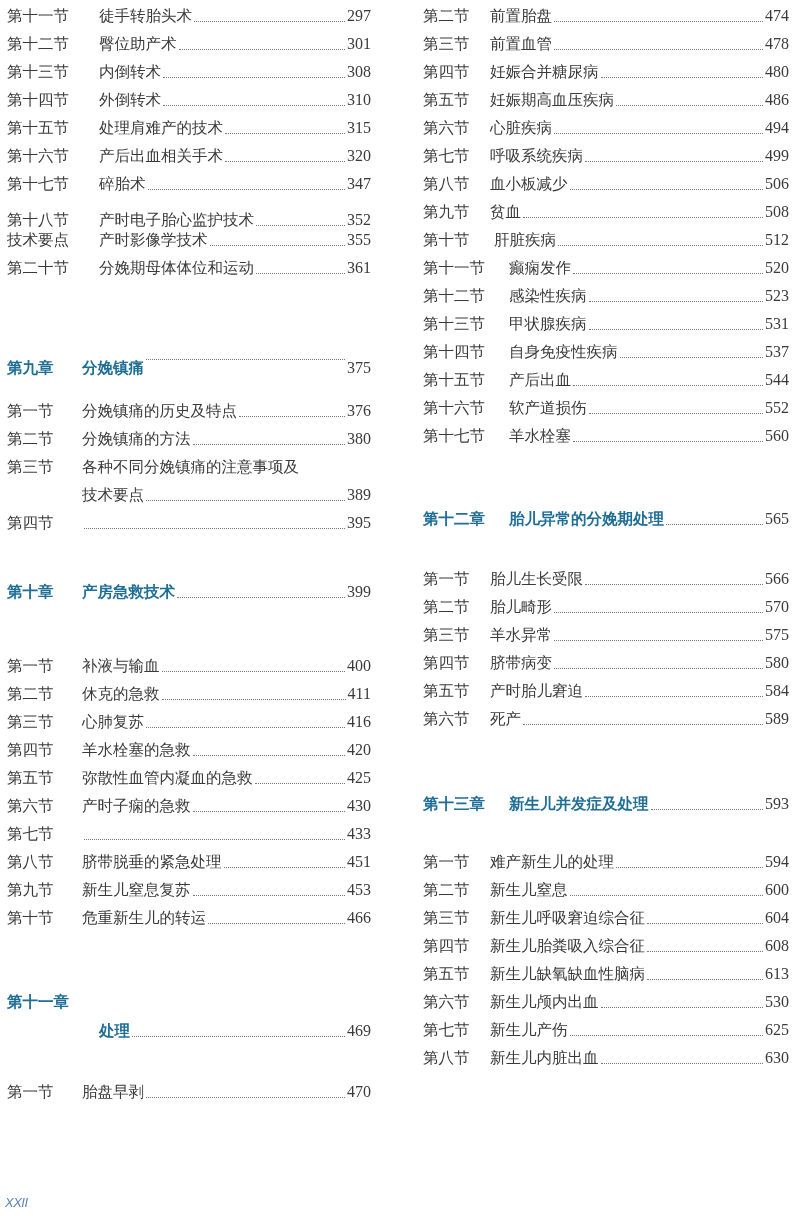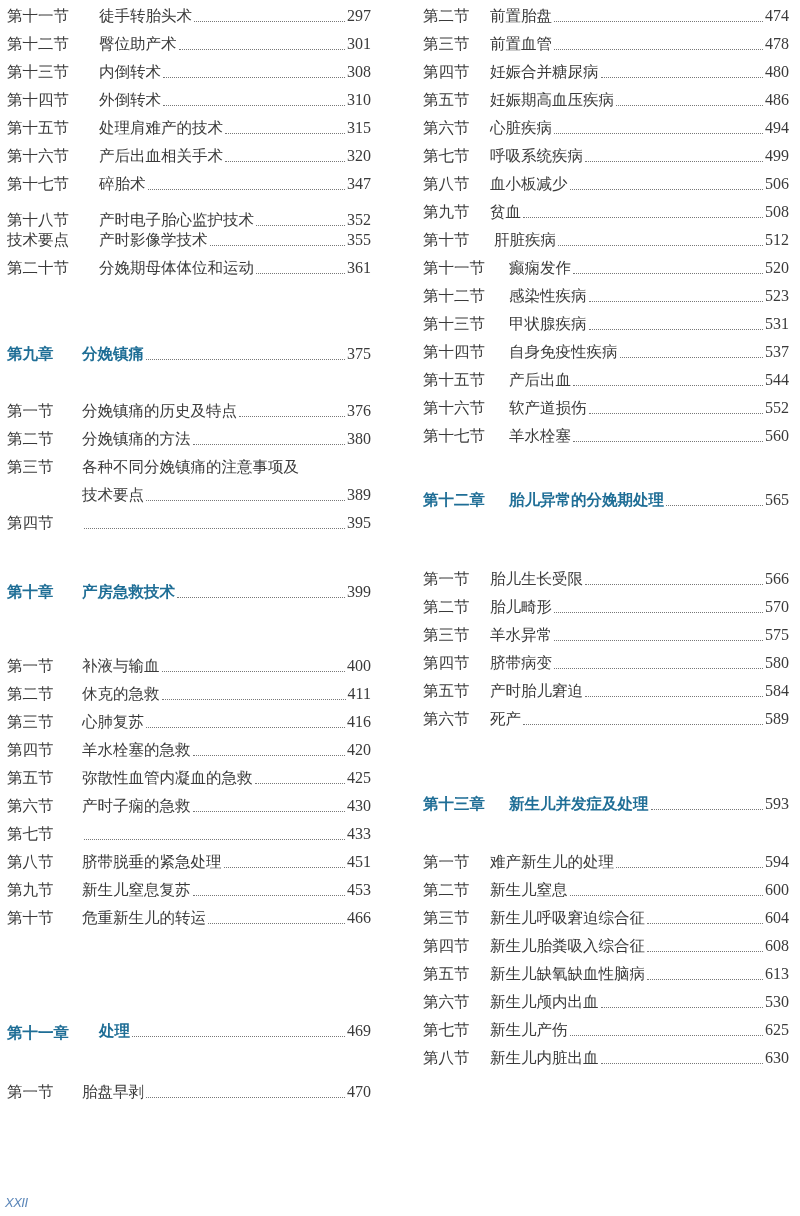--- a/index.html
+++ b/index.html
@@ -87,21 +87,21 @@
       <span class="dots"></span>
       <span class="pg">355</span>
     </div>
     <div class="row" style="top: 256px;">
       <span class="lbl" style="width: 92px; display: inline-block;">第二十节</span>
       <span class="ttl">分娩期母体体位和运动</span>
       <span class="dots"></span>
       <span class="pg">361</span>
     </div>
     <div class="row chapter" style="top: 342px;">
-      <span class="lbl" style="width: 75px; display: inline-block;">第九章</span>
+      <span class="lbl" style="width: 75px; display: inline-block; margin-top: 14px;">第九章</span>
       <span class="ttl">分娩镇痛</span>
       <span class="dots"></span>
       <span class="pg">375</span>
     </div>
     <div class="row" style="top: 399px;">
       <span class="lbl" style="width: 75px; display: inline-block;">第一节</span>
       <span class="ttl">分娩镇痛的历史及特点</span>
       <span class="dots"></span>
       <span class="pg">376</span>
     </div>
@@ -184,21 +184,21 @@
       <span class="ttl">新生儿窒息复苏</span>
       <span class="dots"></span>
       <span class="pg">453</span>
     </div>
     <div class="row" style="top: 906px;">
       <span class="lbl" style="width: 75px; display: inline-block;">第十节</span>
       <span class="ttl">危重新生儿的转运</span>
       <span class="dots"></span>
       <span class="pg">466</span>
     </div>
-    <div class="row chapter nodots" style="top: 1021px; flex-direction: column;">
+    <div class="row chapter nodots" style="top: 990px; flex-direction: column;">
       <span class="lbl" style="width: 92px; display: inline-block;">第十一章</span>
     </div>
     <div class="row chapter" style="top: 1019px;">
       <span class="lbl" style="width: 92px; display: inline-block;"></span>
       <span class="ttl">处理</span>
       <span class="dots"></span>
       <span class="pg">469</span>
     </div>
     <div class="row" style="top: 1080px;">
       <span class="lbl" style="width: 75px; display: inline-block;">第一节</span>
@@ -297,21 +297,21 @@
       <span class="ttl">软产道损伤</span>
       <span class="dots"></span>
       <span class="pg">552</span>
     </div>
     <div class="row" style="top: 424px;">
       <span class="lbl" style="width: 86px; display: inline-block;">第十七节</span>
       <span class="ttl">羊水栓塞</span>
       <span class="dots"></span>
       <span class="pg">560</span>
     </div>
-    <div class="row chapter" style="top: 488px;">
+    <div class="row chapter" style="top: 507px;">
       <span class="lbl" style="width: 86px; display: inline-block;">第十二章</span>
       <span class="ttl">胎儿异常的分娩期处理</span>
       <span class="dots"></span>
       <span class="pg">565</span>
     </div>
     <div class="row" style="top: 567px;">
       <span class="lbl" style="width: 67px; display: inline-block;">第一节</span>
       <span class="ttl">胎儿生长受限</span>
       <span class="dots"></span>
       <span class="pg">566</span>

